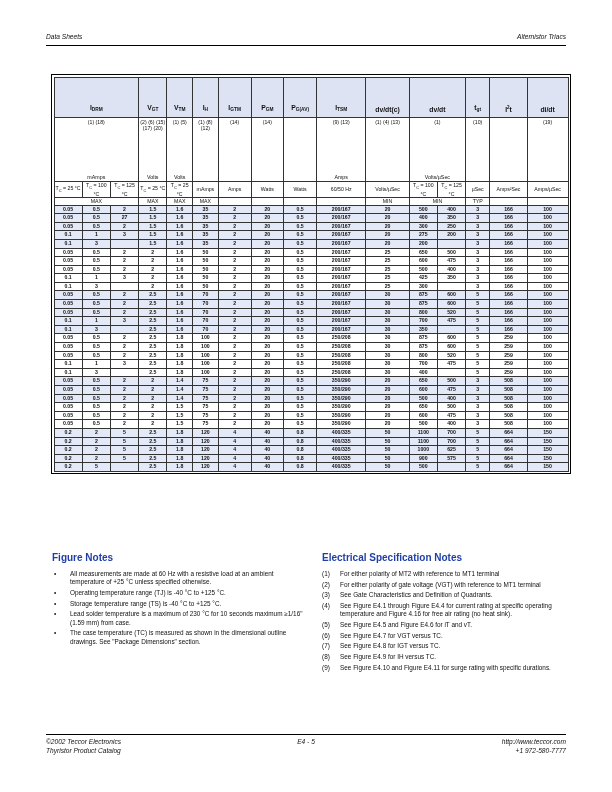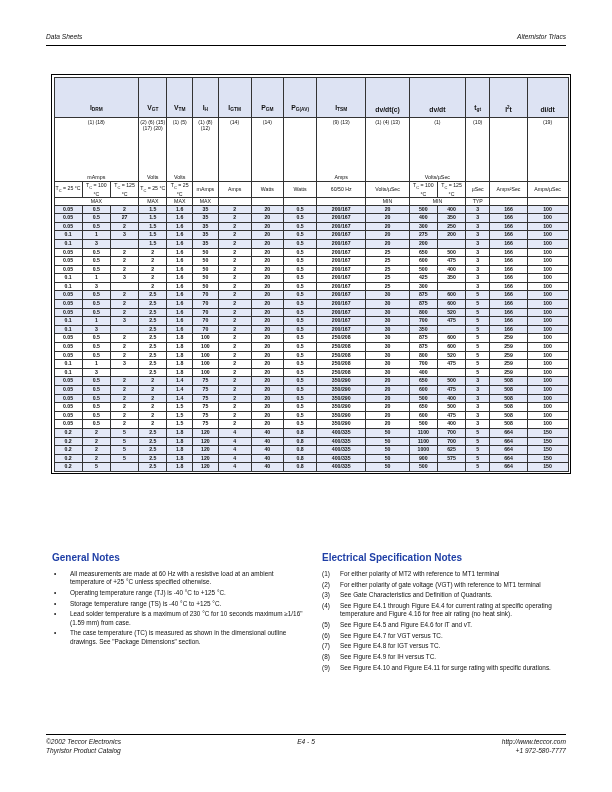--- a/index.html
+++ b/index.html
@@ -697,21 +697,21 @@
           <td>500</td>
           <td></td>
           <td>5</td>
           <td>664</td>
           <td>150</td>
         </tr>
       </tbody>
   </table>
 </div>
 
-<div class="sec gn">General Notes</div>
+<div class="sec gn">Figure Notes</div>
 <ul class="gl" id="glist">
     <li><span class="b">•</span><span>All measurements are made at 60 Hz with a resistive load at an ambient temperature of +25 °C unless specified otherwise.</span></li>
     <li><span class="b">•</span><span>Operating temperature range (TJ) is -40 °C to +125 °C.</span></li>
     <li><span class="b">•</span><span>Storage temperature range (TS) is -40 °C to +125 °C.</span></li>
     <li><span class="b">•</span><span>Lead solder temperature is a maximum of 230 °C for 10 seconds maximum ≥1/16" (1.59 mm) from case.</span></li>
     <li><span class="b">•</span><span>The case temperature (TC) is measured as shown in the dimensional outline drawings. See "Package Dimensions" section.</span></li>
   </ul>
 
 <div class="sec en">Electrical Specification Notes</div>
 <ol class="el" id="elist">

